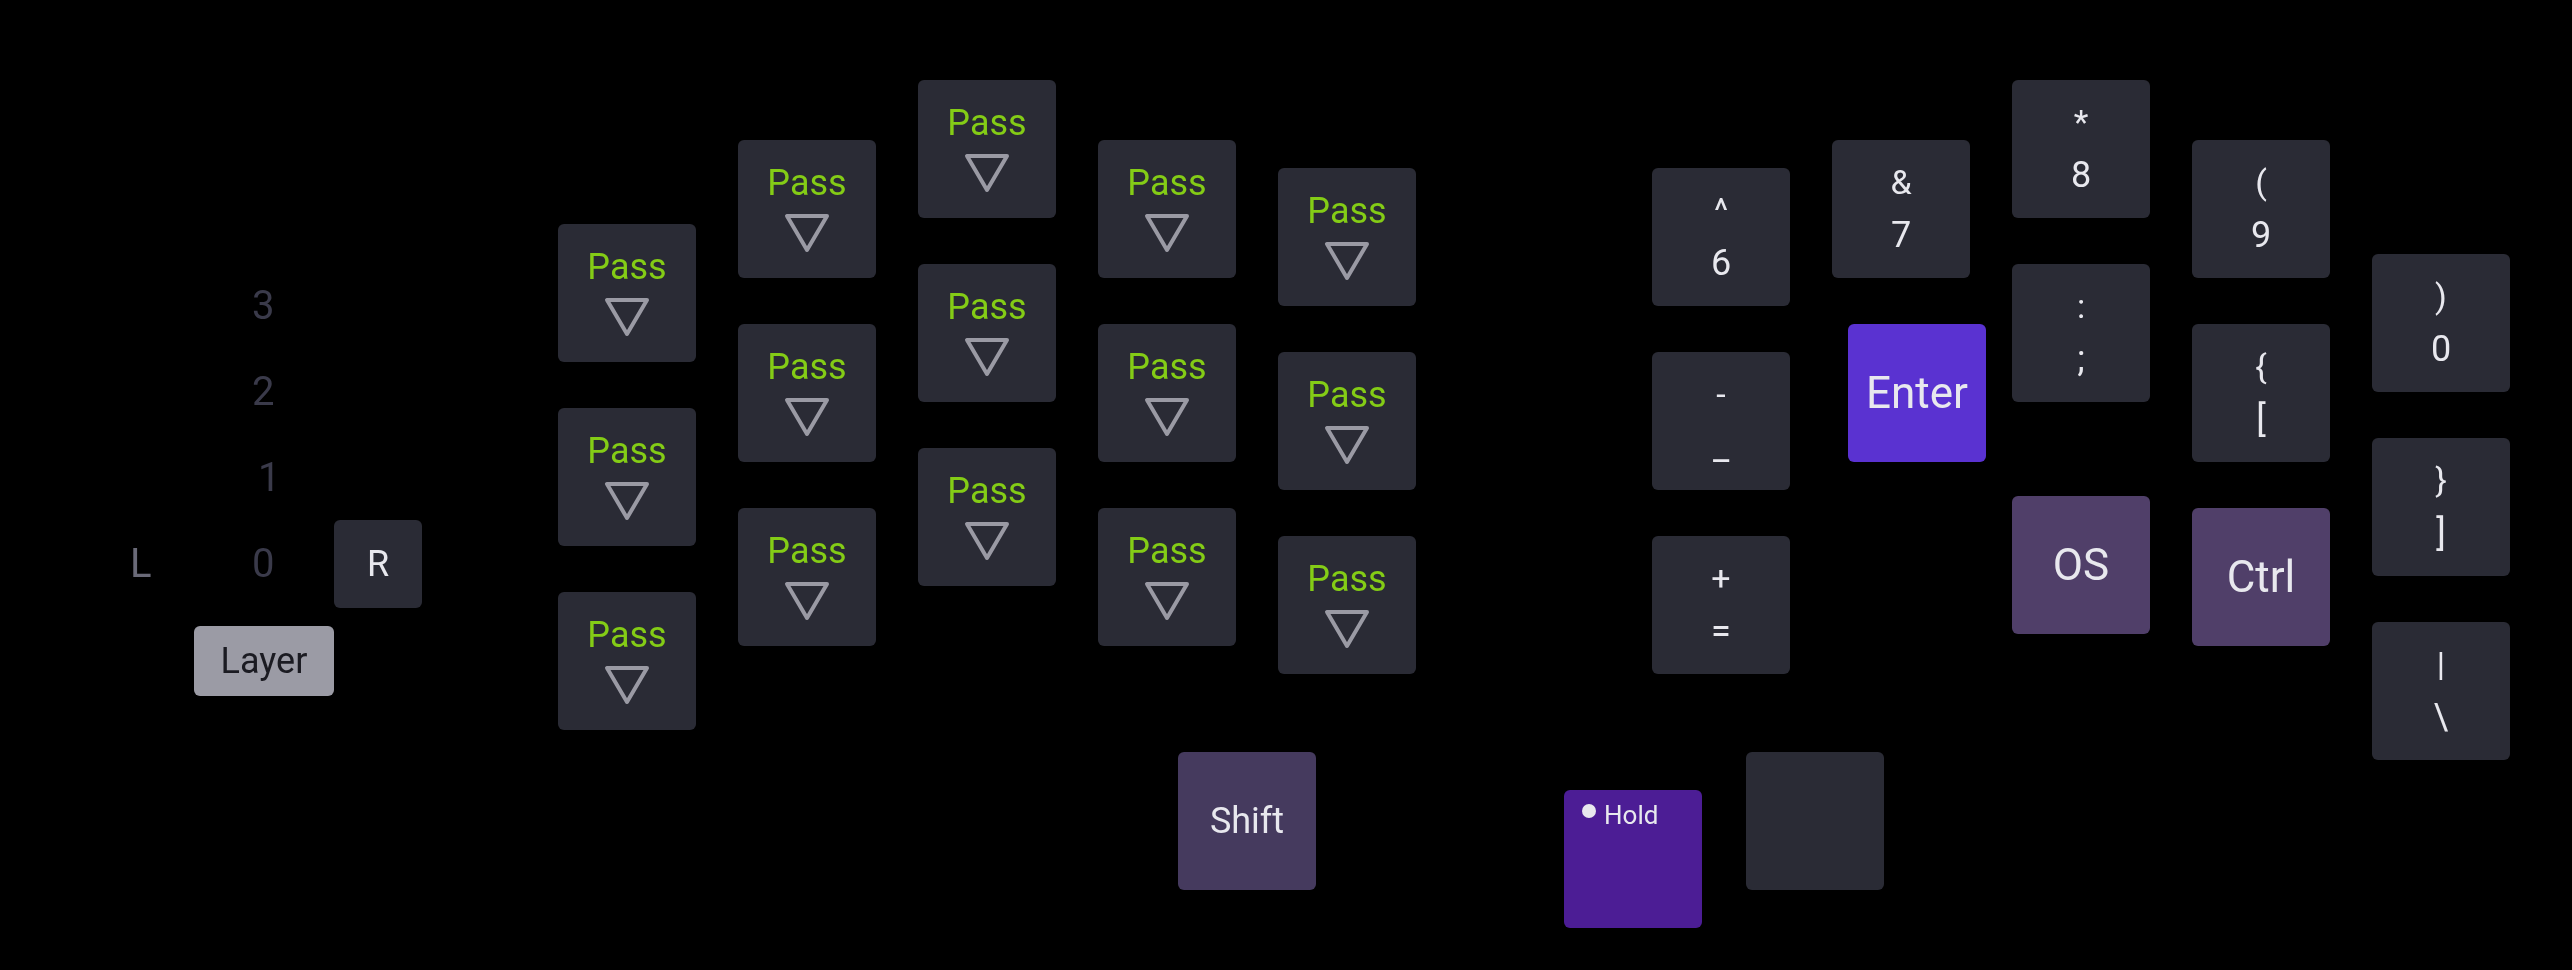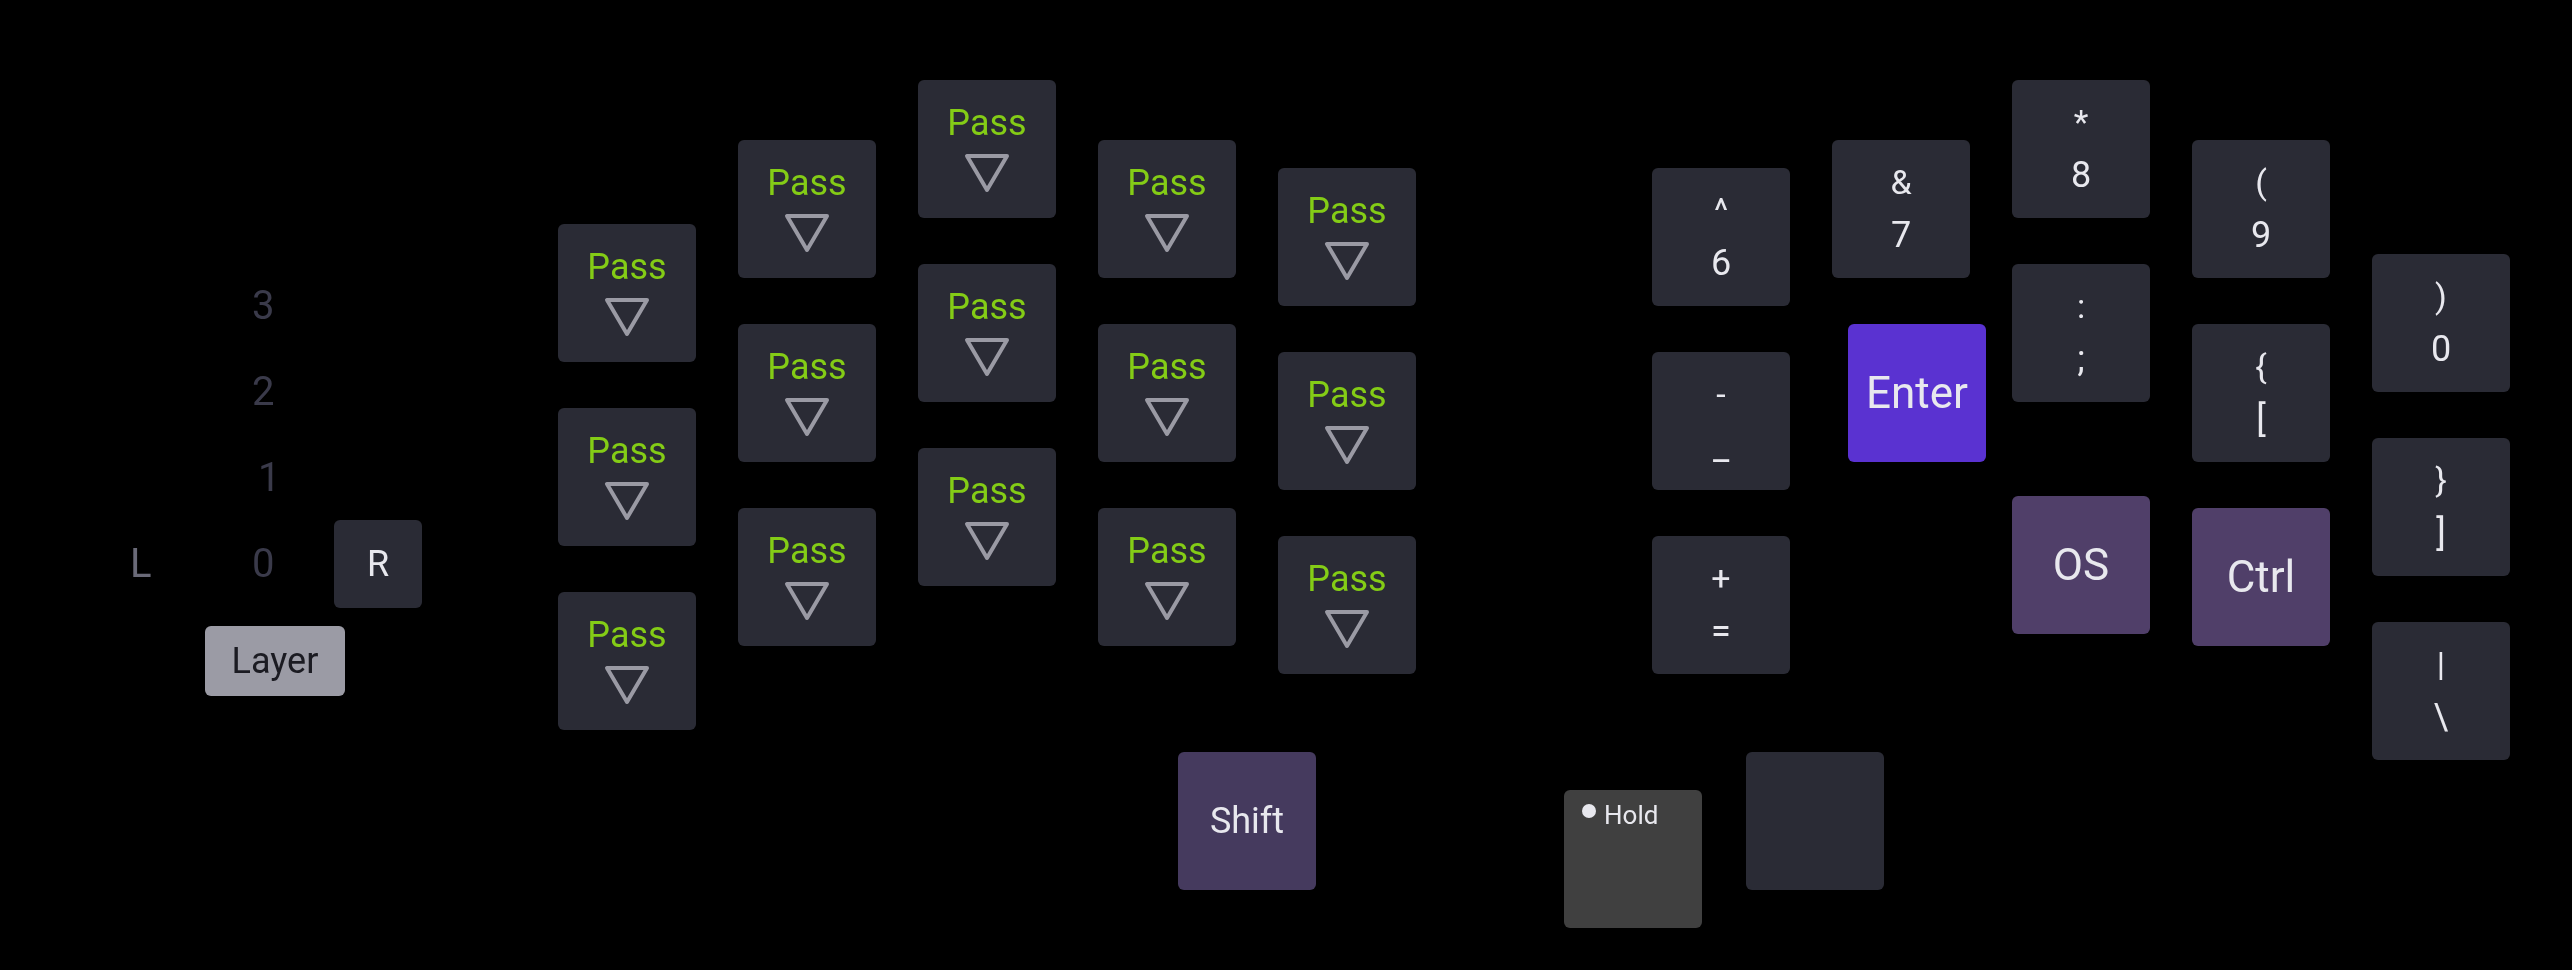--- a/index.html
+++ b/index.html
@@ -27,21 +27,21 @@
     flex-direction: column;
     align-items: center;
     justify-content: center;
     font-size: 40px;
   }
   .key.bigtext { font-size: 44px; }
   .key.smalltext { font-size: 36px; }
   .key.purple     { background: #453a5e; }
   .key.purple-mid { background: #503f69; }
   .key.bright     { background: #5a32d1; }
-  .key.hold       { background: #404040; }
+  .key.hold       { background: #4c1d95; }
   .key.layer-btn  { background: #9b9ba5; color: #1b1b22; width: 140px; height: 70px; font-size: 36px; }
   .key.small-sq   { width: 88px; height: 88px; font-size: 36px; }
 
   .pass-label {
     font-size: 36px;
     color: #84cc16;
     margin-bottom: 6px;
   }
   .tri {
     width: 52px;
@@ -93,21 +93,21 @@
 <div class="stage">
 
   <div class="layer-num" style="left:252px; top:282px;">3</div>
   <div class="layer-num" style="left:252px; top:368px;">2</div>
   <div class="layer-num" style="left:258px; top:454px;">1</div>
   <div class="layer-num" style="left:252px; top:540px;">0</div>
   <div class="side-letter" style="left:130px; top:540px;">L</div>
   <div class="key small-sq" style="left:334px; top:520px;">
     <span>R</span>
   </div>
-  <div class="key layer-btn" style="left:205px; top:626px;align-items:center;">
+  <div class="key layer-btn" style="left:194px; top:626px;align-items:center;">
     <span>Layer</span>
   </div>
 
   <div class="key" style="left:558px; top:224px;">
     <span class="pass-label">Pass</span>
     <span class="tri">
         <svg width="52" height="46" viewBox="0 0 52 46">
           <path d="M6 6 L46 6 L26 40 Z" fill="none" stroke="#9a9aa4" stroke-width="4" stroke-linejoin="round"></path>
         </svg>
       </span>

